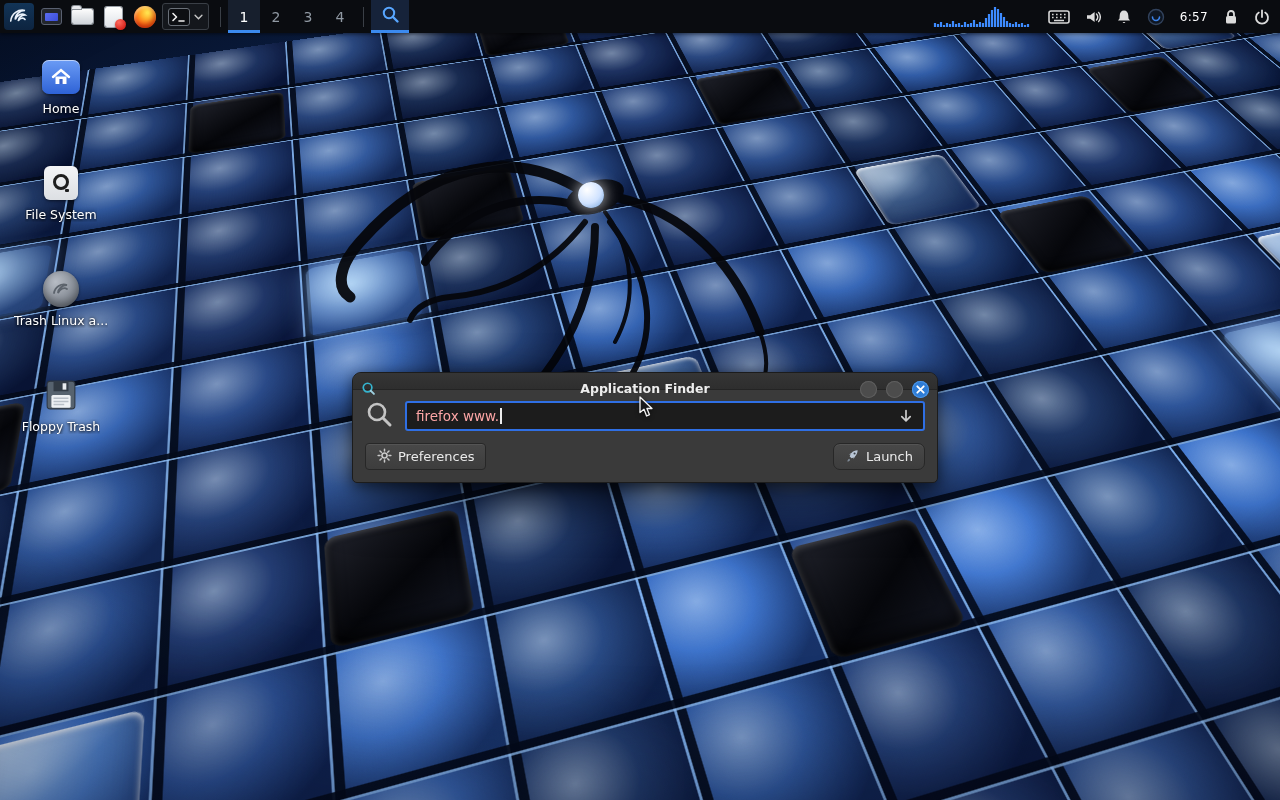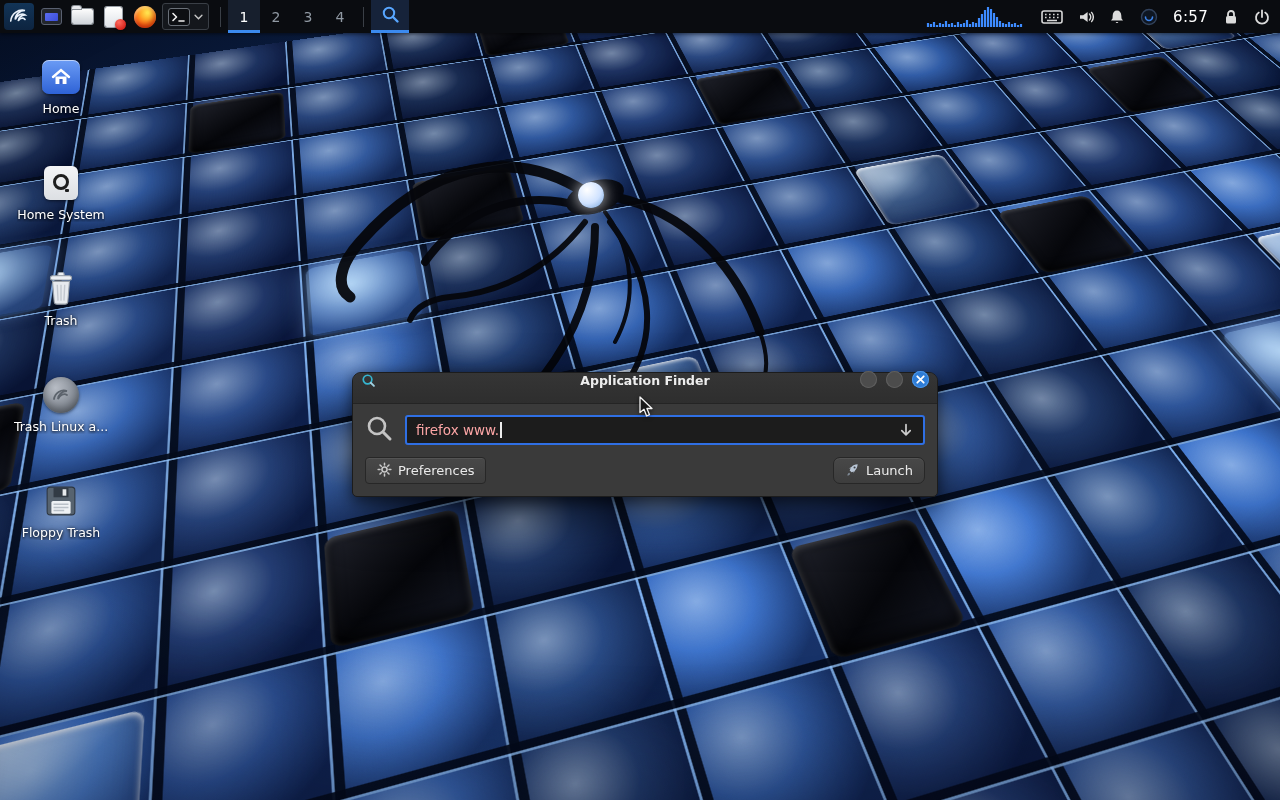--- a/index.html
+++ b/index.html
@@ -93,28 +93,28 @@
   .sep { width:1px; height:20px; background:#3a3f46; margin:auto 7px; }
   .pager { display:flex; height:33px; }
   .ws { width:32px; height:33px; display:flex; align-items:center; justify-content:center;
     font-size:14px; color:#9099a3; border-bottom:3px solid transparent; padding-top:3px; }
   .ws.active { color:#fff; background:rgba(120,170,255,.12); border-bottom-color:var(--accent,#3b8aef); }
   .task { width:38px; height:33px; display:flex; align-items:center; justify-content:center;
     background:rgba(70,130,230,.20); border-bottom:3px solid var(--accent,#3b8aef); padding-top:3px; }
   .spacer { flex:1; }
   .p-right { display:flex; align-items:center; gap:15px; padding-right:10px; }
   .tray-btn { display:flex; align-items:center; justify-content:center; height:33px; }
-  .clock { font-size:15px; color:#fff; letter-spacing:.3px; }
+  .clock { font-size:12px; color:#fff; letter-spacing:.3px; }
 
   
   .finder { position:absolute; left:352px; top:372px; width:586px; z-index:60;
     background:var(--window-bg,#3a3a3a); border:1px solid #1c1c1c;
     border-radius:9px 9px 5px 5px;
     box-shadow:0 18px 48px rgba(0,0,0,.6), 0 4px 14px rgba(0,0,0,.5); }
-  .titlebar { height:14px; display:flex; align-items:flex-end; position:relative; padding:15px 8px;
+  .titlebar { height:14px; display:flex; align-items:flex-start; position:relative; padding:8px 8px;
     background:linear-gradient(180deg,#353535,var(--titlebar-bg,#2e2e2e));
     border-bottom:1px solid #242424; border-radius:8px 8px 0 0; }
   .tb-title { position:absolute; left:0; right:0; text-align:center; font-size:12.5px; font-weight:bold;
     color:var(--text-light,#ededed); pointer-events:none; }
   .tb-icon { display:flex; align-items:center; z-index:1; }
   .tb-controls { margin-left:auto; display:flex; gap:9px; z-index:1; align-items:center; }
   .ctrl { width:17px; height:17px; border-radius:50%; display:flex; align-items:center; justify-content:center; }
   .ctrl.dim { background:#4c4c4c; box-shadow:inset 0 0 0 1px #5e5e5e; }
   .ctrl.close { background:var(--close-button,#2e7cd6); box-shadow:inset 0 0 0 1px #4a95e8; }
   .fbody { padding:10px 12px 12px; }
@@ -197,32 +197,21 @@
     </div>
     <div class="dicon">
       <span class="ic">
         <span class="ic-fs">
           <svg width="24" height="24" viewBox="0 0 24 24">
             <circle cx="12" cy="11" r="6.5" fill="none" stroke="#1e1e1e" stroke-width="3"></circle>
             <rect x="16" y="18" width="4" height="3" rx="1" fill="#1e1e1e"></rect>
           </svg>
         </span>
       </span>
-      <span class="lbl">Home System</span>
-    </div>
-    <div class="dicon">
-      <span class="ic">
-        <svg width="30" height="36" viewBox="0 0 28 34">
-          <rect x="11" y="1.5" width="6" height="3" rx="1.5" fill="#eceff3" stroke="#9aa1a9"></rect>
-          <rect x="4" y="4.5" width="20" height="4" rx="2" fill="#eceff3" stroke="#9aa1a9"></rect>
-          <path d="M6 10h16l-1.6 19a2.5 2.5 0 0 1-2.5 2.3H10.1a2.5 2.5 0 0 1-2.5-2.3z" fill="#e7eaee" stroke="#9aa1a9"></path>
-          <path d="M10.5 13l.7 15 M14 13v15 M17.5 13l-.7 15" stroke="#c3c8cf" stroke-width="1.3" fill="none"></path>
-        </svg>
-      </span>
-      <span class="lbl">Trash</span>
+      <span class="lbl">File System</span>
     </div>
     <div class="dicon">
       <span class="ic">
         <span class="ic-kali">
           <svg width="22" height="22" viewBox="0 0 22 22">
             <path d="M4 15c1-6 7-10 13-8-5 0-9 4-9 8 2-4 6-6 9-4" fill="none" stroke="#5c636c" stroke-width="1.8" stroke-linecap="round"></path>
           </svg>
         </span>
       </span>
       <span class="lbl">Trash Linux a...</span>

